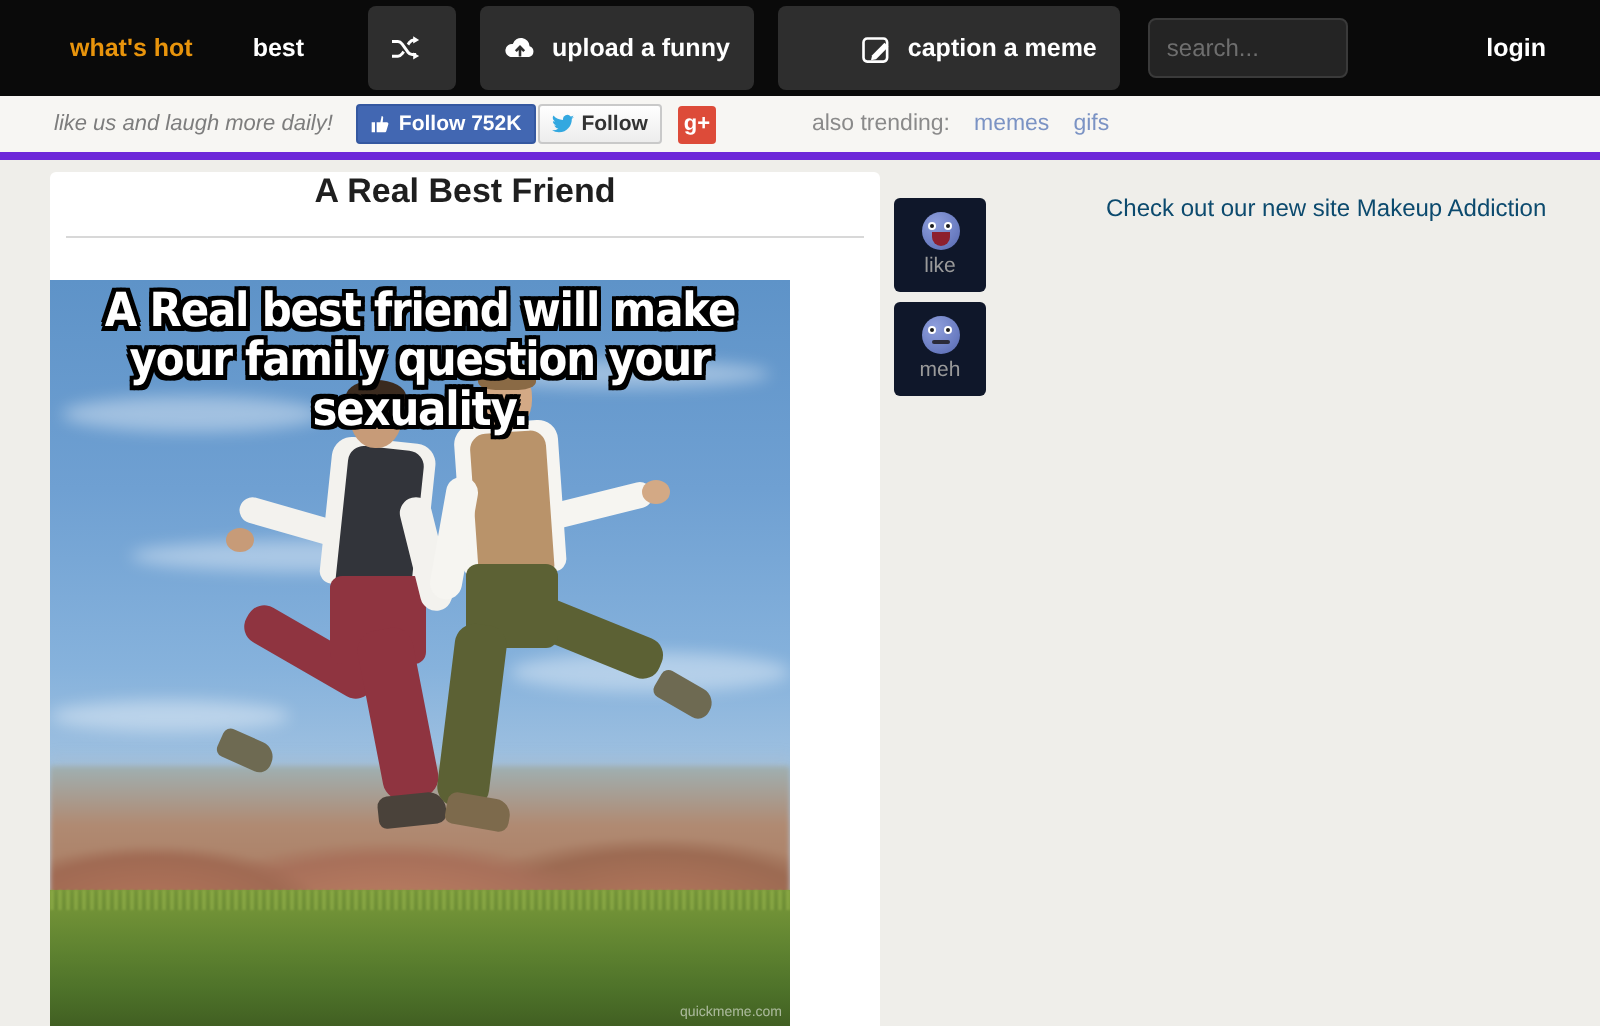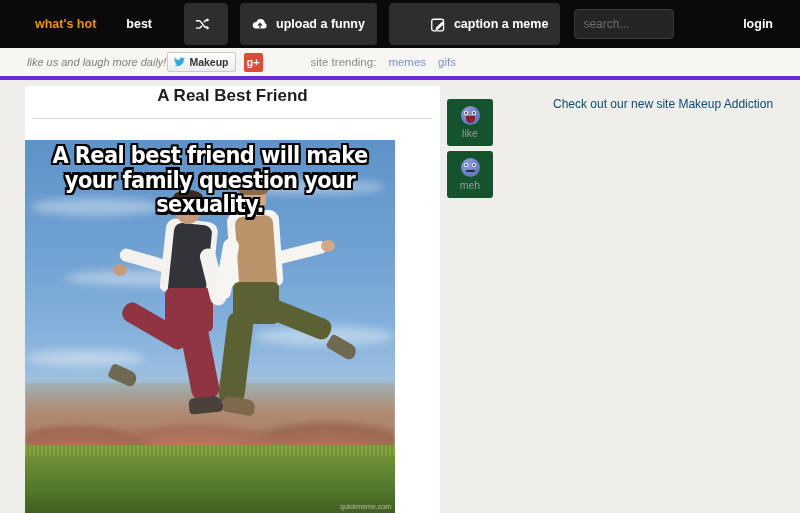--- a/index.html
+++ b/index.html
@@ -378,21 +378,21 @@
   }
 
   
   .vote-col {
     position: absolute;
     left: 447px; top: 99px;
     width: 46px;
   }
   .vote-btn {
     width: 46px; height: 47px;
-    background: #14532d;
+    background: #0f172a;
     border-radius: 3px;
     display: flex; flex-direction: column;
     align-items: center; justify-content: center;
     cursor: pointer;
     margin-bottom: 5px;
   }
   .vote-face {
     width: 19px; height: 19px;
     border-radius: 50%;
     background: radial-gradient(circle at 35% 30%, #8f9fdc 0%, #6d7fc4 60%, #5566ad 100%);
@@ -478,33 +478,41 @@
   </button>
 
   <input class="search-input" type="text" placeholder="search..." style="">
 
   <a class="login" href="#">login</a>
 </div>
 
 <div class="subbar">
   <span class="sub-tagline">like us and laugh more daily!</span>
 
+  <span class="fb-follow">
+    <span class="thumb">
+      <svg width="10" height="10" viewBox="0 0 12 12">
+        <path d="M1 5h2v6H1zM4 5h2.2L7 1.2c.6 0 1 .5.9 1.1L7.6 5h2.5c.7 0 1.1.6.9 1.2l-1.2 4c-.1.5-.5.8-1 .8H4z" fill="#fff"></path>
+      </svg>
+    </span>
+    <span>Follow 752K</span>
+  </span>
 
   <span class="tw-follow">
     <span class="bird">
       <svg width="11" height="10" viewBox="0 0 12 10">
         <path d="M12 1.2a4.8 4.8 0 0 1-1.4.4A2.4 2.4 0 0 0 11.7.3a4.8 4.8 0 0 1-1.5.6A2.4 2.4 0 0 0 6 2.8 6.8 6.8 0 0 1 .8.4 2.4 2.4 0 0 0 1.6 3.6 2.4 2.4 0 0 1 .5 3.3 2.4 2.4 0 0 0 2.4 5.7a2.4 2.4 0 0 1-1.1 0 2.4 2.4 0 0 0 2.2 1.7A4.9 4.9 0 0 1 0 8.4 6.8 6.8 0 0 0 3.8 9.5c4.5 0 7-3.8 7-7v-.3A5 5 0 0 0 12 1.2z" fill="#33a8e0"></path>
       </svg>
     </span>
-    <span>Makeup</span>
+    <span>Follow</span>
   </span>
 
   <span class="gplus">g+</span>
 
-  <span class="trending-label">site trending:</span>
+  <span class="trending-label">also trending:</span>
   <a class="trend-link" href="#">memes</a>
   <a class="trend-link" href="#">gifs</a>
 </div>
 
 <div class="content-card">
   <h1 class="meme-title">A Real Best Friend</h1>
   <div class="title-rule"></div>
 </div>
 
 <div class="meme-image">

